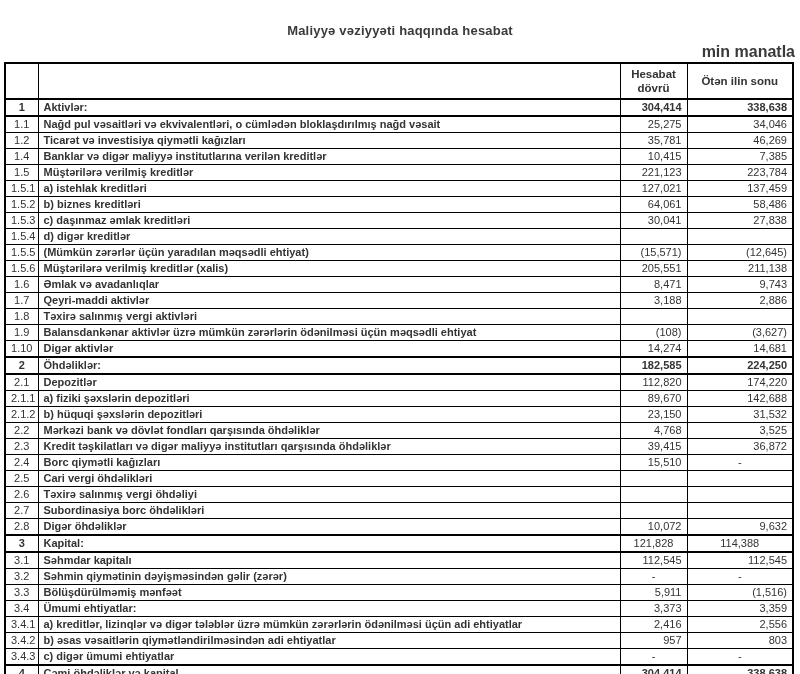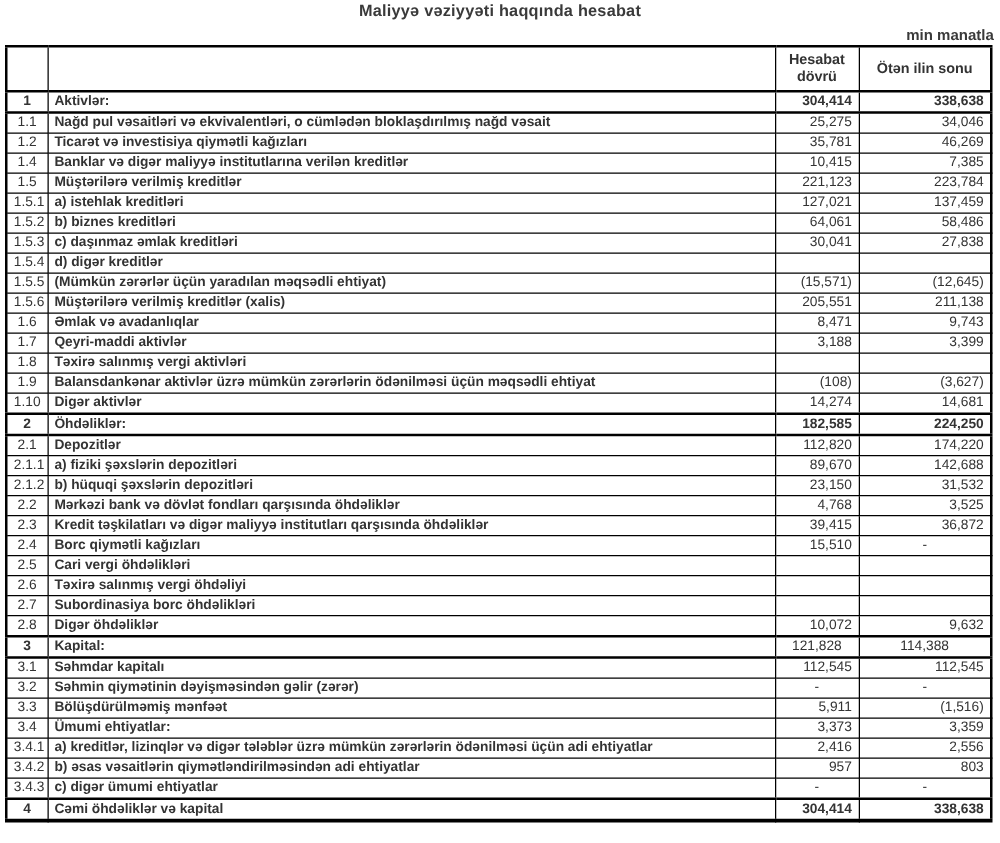--- a/index.html
+++ b/index.html
@@ -10,27 +10,27 @@
     font-family: "Liberation Sans", "DejaVu Sans", sans-serif;
     color: #333333;
     box-sizing: border-box;
     overflow: hidden;
   }
   .title {
     text-align: center;
     font-weight: bold;
     font-size: 13px;
     color: #3a3a3a;
-    padding-top: 1px;
+    padding-top: 23px;
     letter-spacing: 0.2px;
   }
   .unit-note {
     text-align: right;
     font-weight: bold;
-    font-size: 12px;
+    font-size: 16px;
     color: #3a3a3a;
     margin: 5px 5px 1px 0;
   }
   table.fin {
     border-collapse: collapse;
     table-layout: fixed;
     width: 790px;
     margin-left: 4px;
     border: 2px solid #000;
     border-bottom: 3px solid #000;
@@ -159,21 +159,21 @@
         <tr>
           <td class="rowid">1.6</td>
           <td class="label">Əmlak və avadanlıqlar</td>
           <td class="val">8,471</td>
           <td class="val">9,743</td>
         </tr>
         <tr>
           <td class="rowid">1.7</td>
           <td class="label">Qeyri-maddi aktivlər</td>
           <td class="val">3,188</td>
-          <td class="val">3,399</td>
+          <td class="val">2,886</td>
         </tr>
         <tr>
           <td class="rowid">1.8</td>
           <td class="label">Təxirə salınmış vergi aktivləri</td>
           <td class="val"></td>
           <td class="val"></td>
         </tr>
         <tr>
           <td class="rowid">1.9</td>
           <td class="label">Balansdankənar aktivlər üzrə mümkün zərərlərin ödənilməsi üçün məqsədli ehtiyat</td>

